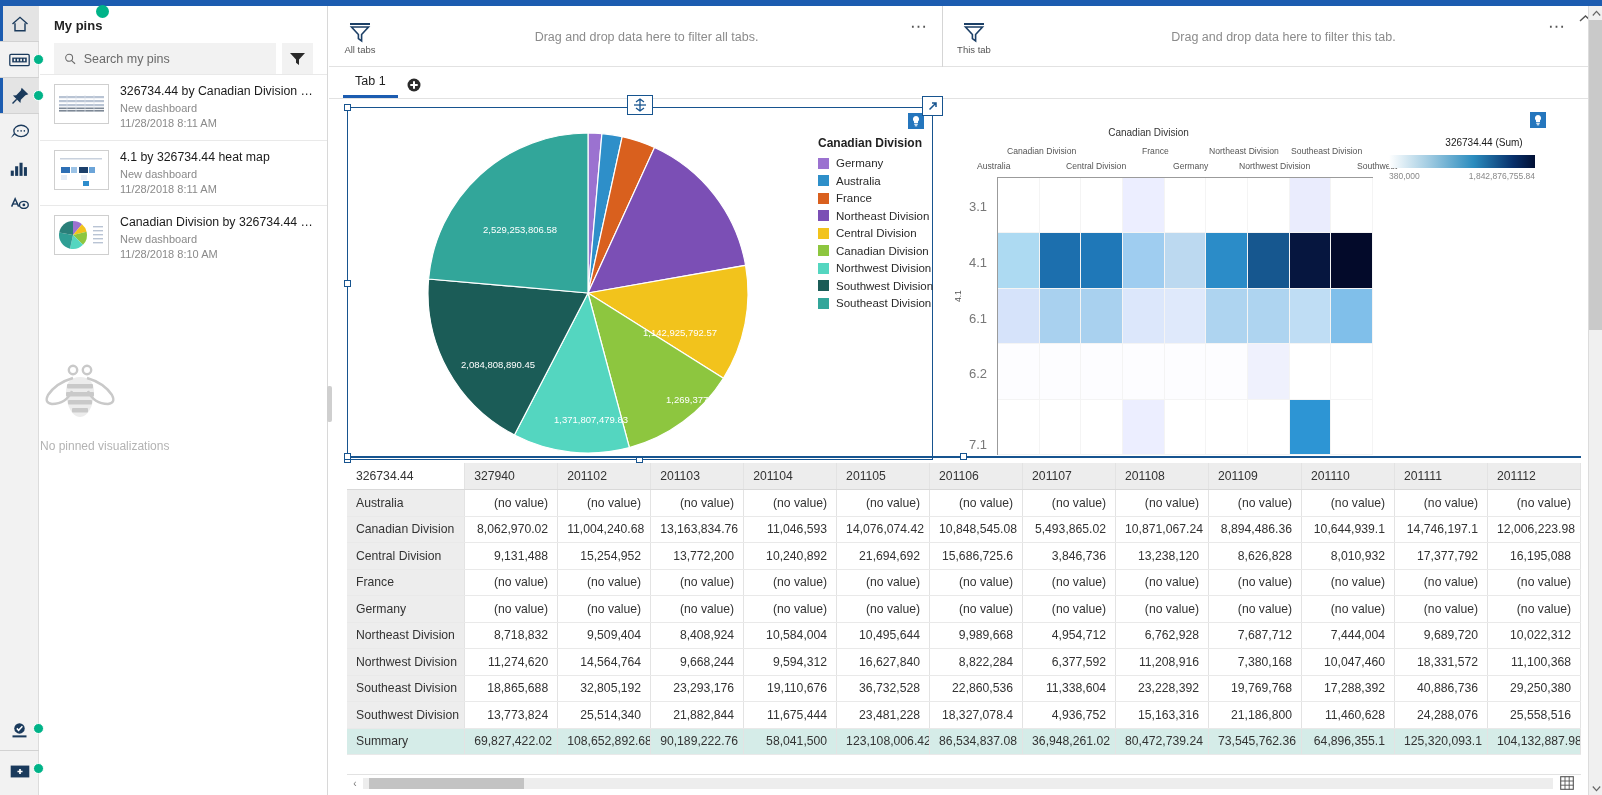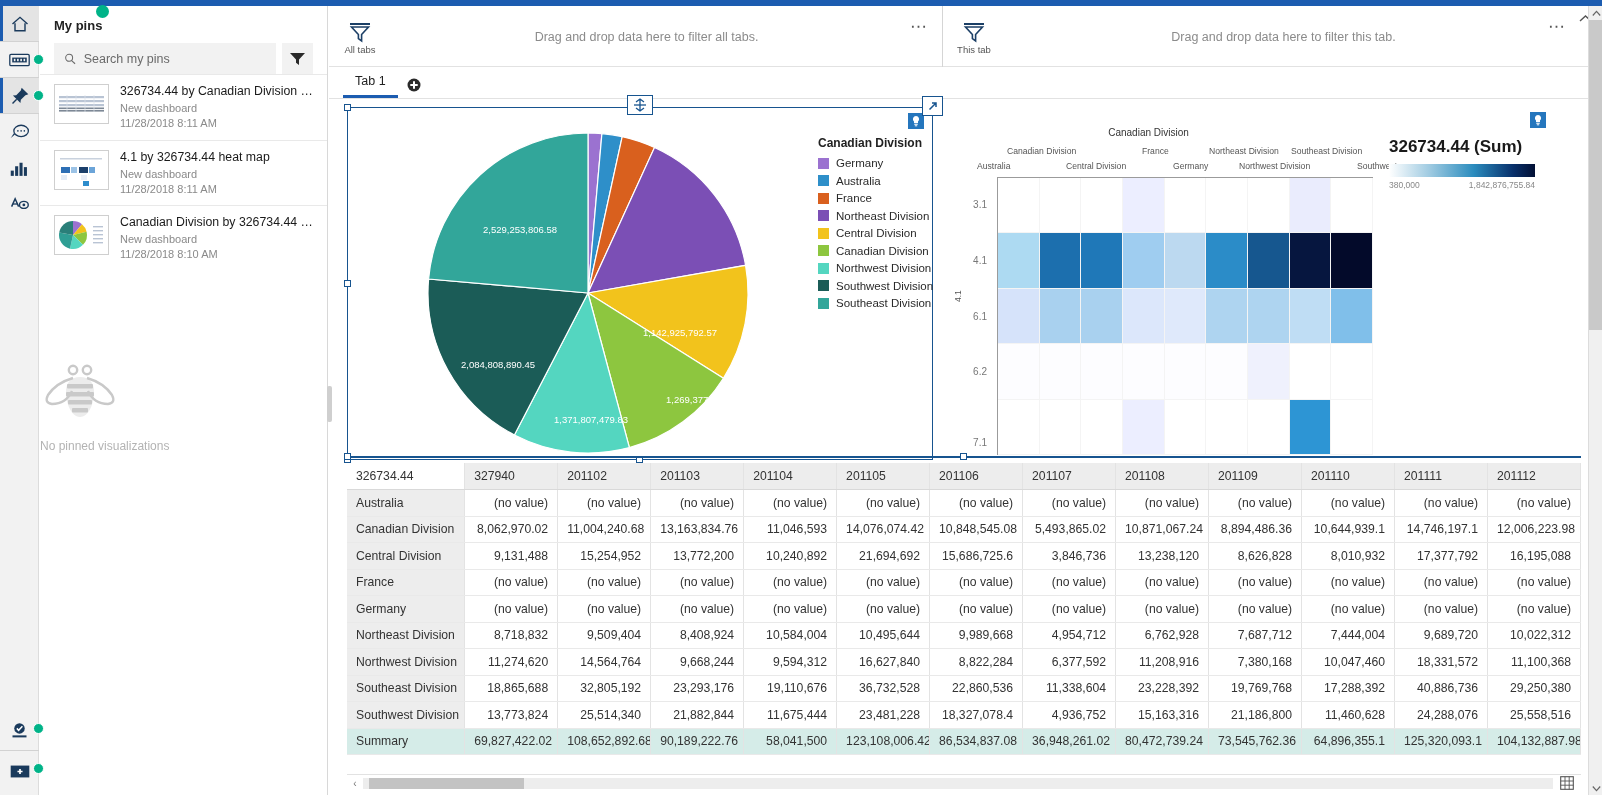--- a/index.html
+++ b/index.html
@@ -195,32 +195,32 @@
   .heat-colhdr { position: absolute; left: 20px; top: 38px; width: 420px; height: 28px; }
   .heat-colhdr span {
     position: absolute; font-size: 8.6px; color: #555; white-space: nowrap;
   }
   .heat-ylabel {
     position: absolute; left: 12px; top: 195px;
     font-size: 8.5px; color: #555;
     transform: rotate(-90deg); transform-origin: left top;
   }
   .heat-ytick {
-    position: absolute; font-size: 10px; color: #777; text-align: right;
+    position: absolute; font-size: 13px; color: #777; text-align: right;
     width: 30px; left: 16px;
   }
   .heat-grid {
     position: absolute; left: 56px; top: 70px;
     width: 376px; height: 278px;
     border-top: 1px solid #9b9b9b; border-left: 1px solid #9b9b9b;
     display: grid; grid-template-columns: repeat(9, 1fr); grid-template-rows: repeat(5, 1fr);
   }
   .heat-cell { border-right: 1px solid #f4f4f4; border-bottom: 1px solid #f4f4f4; }
   .heat-legend { position: absolute; left: 448px; top: 30px; width: 190px; }
-  .heat-legend .hl-title { font-size: 17px; font-weight: bold; color: #1a1a1a; }
+  .heat-legend .hl-title { font-size: 10px; font-weight: normal; color: #1a1a1a; text-align: center; }
   .heat-legend .hl-bar {
     margin-top: 7px; height: 13px; width: 146px;
     background: linear-gradient(to right, #ffffff, #9ecae1 28%, #2b8cbe 58%, #08306b 85%, #021034);
   }
   .heat-legend .hl-ticks {
     margin-top: 3px; width: 146px; display: flex; justify-content: space-between;
     font-size: 8.5px; color: #888;
   }
 
   

